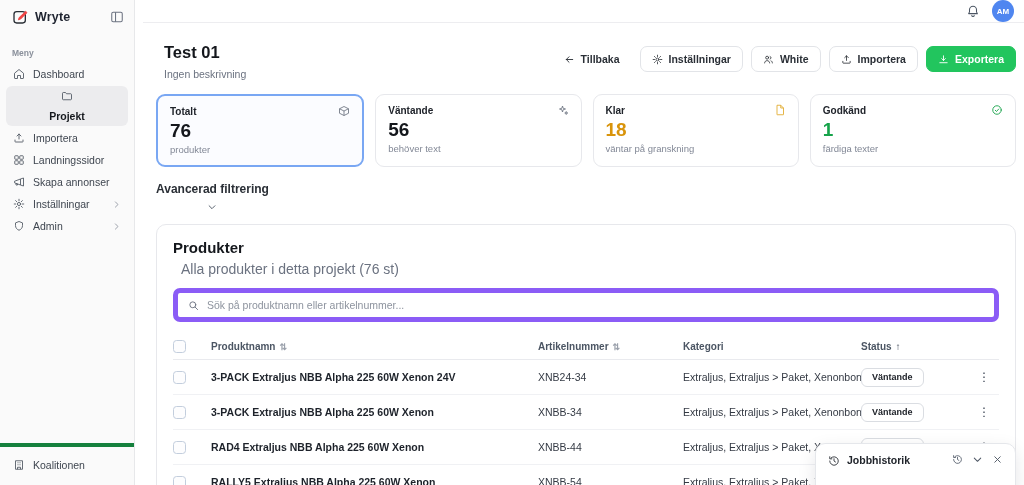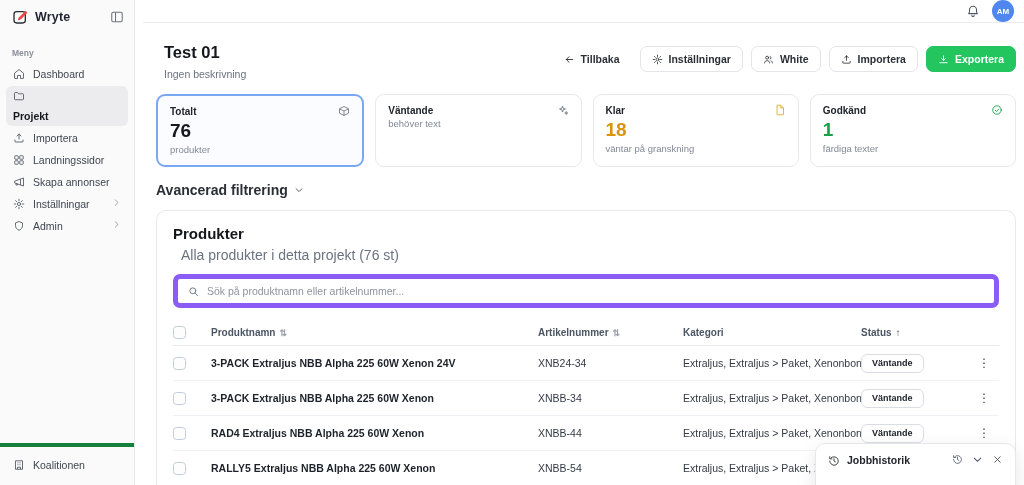--- a/index.html
+++ b/index.html
@@ -9,21 +9,21 @@
 
   
   .sidebar { width:135px; min-width:135px; background:#fafafa; border-right:1px solid #e7e8ea;
     display:flex; flex-direction:column; position:relative; }
   .brand-row { display:flex; align-items:center; gap:7px; padding:9px 10px 9px 12px; }
   .logo { width:16px; height:16px; display:inline-flex; }
   .brand { font-size:12.5px; font-weight:bold; letter-spacing:.2px; flex:1; }
   .collapse-btn { width:14px; height:14px; color:#6b7280; cursor:pointer; display:inline-flex; }
   .menu-label { font-size:8.5px; font-weight:bold; color:#8a909b; padding:14px 12px 6px 12px; }
   .nav { padding:0 6px; }
-  .nav-item { display:flex; align-items:flex-start; gap:8px; padding:4px 7px; margin-bottom:2px;
+  .nav-item { display:flex; align-items:center; gap:8px; padding:4px 7px; margin-bottom:2px;
     border-radius:6px; font-size:10.5px; color:#3f4650; cursor:pointer; }
   .nav-item.active { background:#ececee; color:#15181d; font-weight:bold;flex-direction:column; }
   .nav-item .nicon { width:12px; height:12px; display:inline-flex; color:#555c66; flex:none; }
   .nav-item .chev { margin-left:auto; width:9px; height:9px; color:#8a909b; display:inline-flex; }
   .sidebar-footer { margin-top:auto; border-top:4px solid #15803d; padding:8px 6px; }
 
   
   .main { flex:1; display:flex; flex-direction:column; min-width:0; }
   .topbar { height:30px; border-bottom:1px solid #ededf0; display:flex; align-items:center;
     justify-content:flex-end; gap:12px; padding:0 10px; background:#fff; }
@@ -55,21 +55,21 @@
   .stat-icon { width:12px; height:12px; display:inline-flex; color:#6b7280; }
   .stat-icon.amber { color:#e0a826; }
   .stat-icon.green { color:var(--ok,#16a34a); }
   .stat-value { font-size:19px; font-weight:bold; margin-top:3px; color:#14171c; }
   .stat-value.amber { color:var(--amber,#d97706); }
   .stat-value.green { color:var(--ok,#16a34a); }
   .stat-caption { font-size:9.5px; color:#828896; margin-top:2px; }
 
   
   .adv-filter { display:flex; align-items:center; gap:6px; margin:15px 0 12px 0;
-    font-size:14px; font-weight:bold; color:#2a2f36; cursor:pointer; width:max-content; }
+    font-size:12px; font-weight:bold; color:#2a2f36; cursor:pointer; width:max-content;flex-direction:column; }
   .adv-filter .chev { width:10px; height:10px; display:inline-flex; color:#4b5563; }
 
   
   .products-card { border:1px solid #e7e8ec; border-radius:10px; padding:14px 16px;
     min-height:300px; background:#fff; }
   .products-title { font-size:15px; font-weight:bold; color:#14171c; }
   .products-sub { font-size:14px; color:#6b7280; margin:5px 0 11px 8px; }
   .search-box { display:flex; align-items:center; gap:8px; border:5px solid #8b5cf6;
     border-radius:7px; padding:6px 10px; margin-bottom:14px; }
   .search-box .sicon { width:11px; height:11px; display:inline-flex; color:#6b7280; flex:none; }
@@ -377,20 +377,21 @@
         </div>
         <div class="stat-card">
           <div class="stat-top">
             <span class="stat-label">Väntande</span>
             <span class="stat-icon">
                 <svg viewBox="0 0 24 24" width="12" height="12">
                   <use href="#i-sparkles"></use>
                 </svg>
               </span>
           </div>
+          <div class="stat-value">56</div>
           <div class="stat-caption">behöver text</div>
         </div>
         <div class="stat-card">
           <div class="stat-top">
             <span class="stat-label">Klar</span>
             <span class="stat-icon amber">
                 <svg viewBox="0 0 24 24" width="12" height="12">
                   <use href="#i-file"></use>
                 </svg>
               </span>

